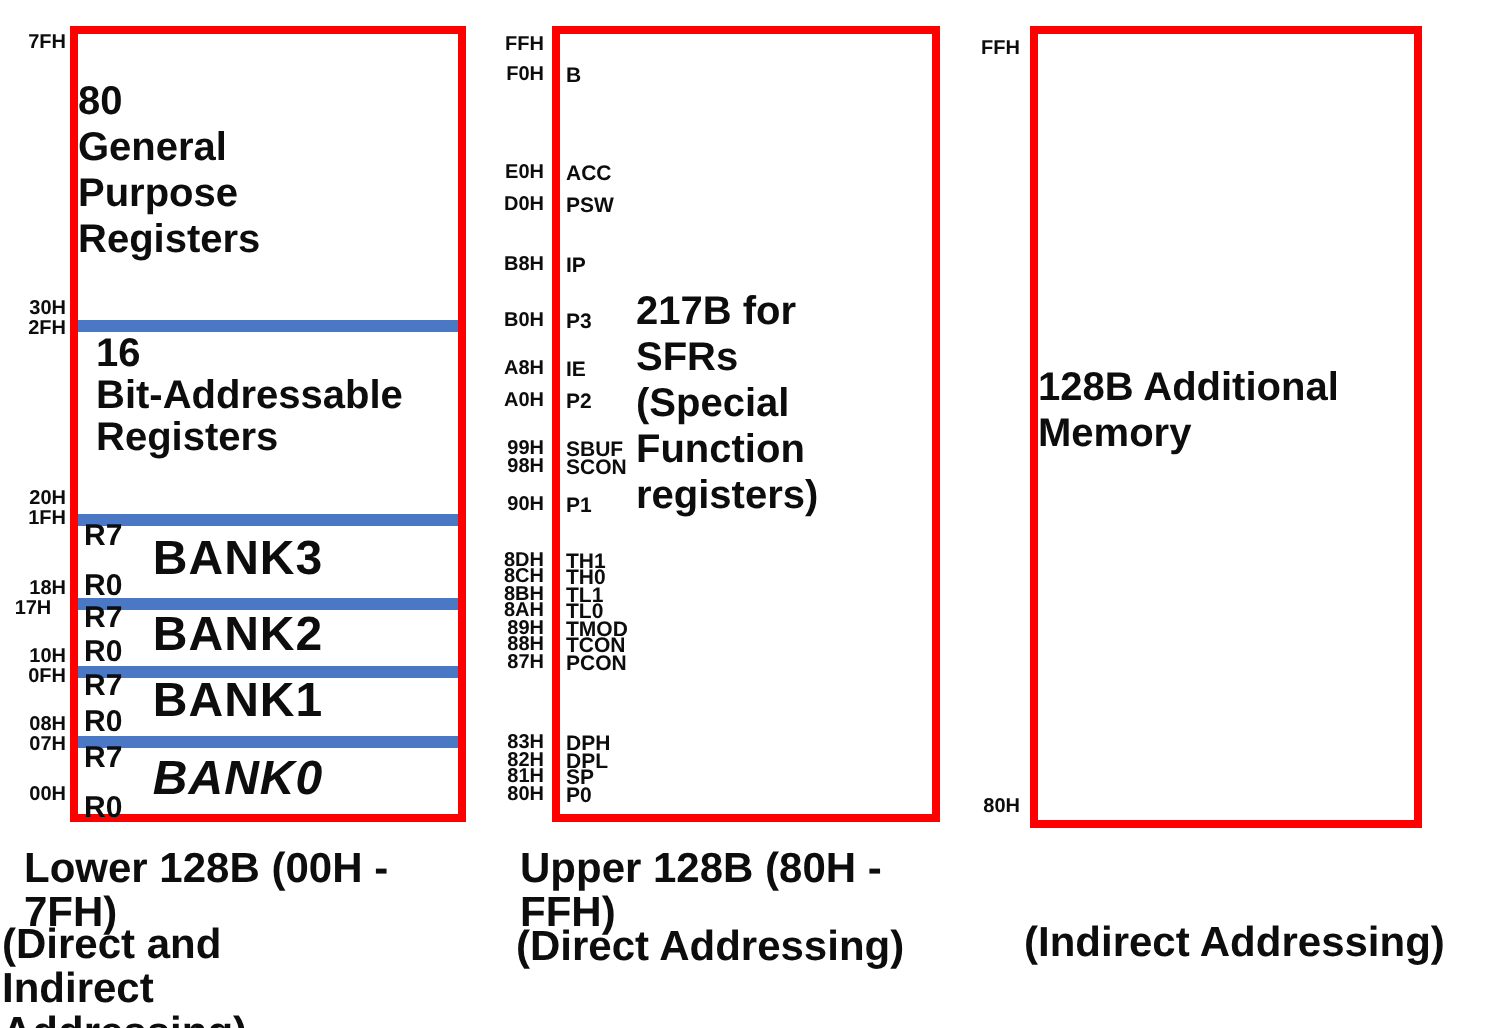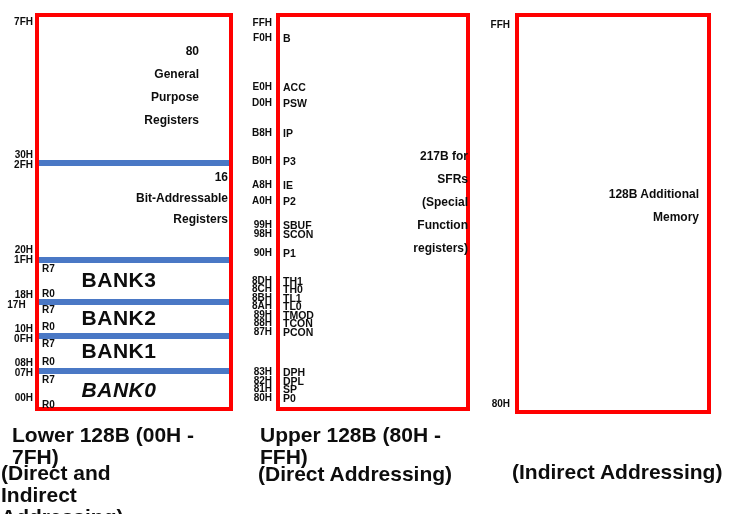--- a/index.html
+++ b/index.html
@@ -16,24 +16,24 @@
 
   .addr { position:absolute; font-size:10px; line-height:10px; transform:translateY(-50%); white-space:nowrap; }
   .left-gutter  { left:0px;   width:33px; text-align:right; }
   .mid-gutter   { left:228px; width:44px; text-align:right; }
   .extra-gutter { left:472px; width:38px; text-align:right; }
 
   .sfr-name { position:absolute; left:283px; font-size:10.5px; line-height:10px; transform:translateY(-50%); white-space:nowrap; }
 
   .divider { position:absolute; left:39px; width:190px; height:6px; background:var(--blue); }
 
-  .bank-label { position:absolute; left:39px; width:160px; text-align:center; font-size:21px; transform:translateY(-50%); letter-spacing:0.5px; }
-  .reg-corner { position:absolute; left:42px; font-size:10px; line-height:9px; transform:translateY(-50%); }
+  .bank-label { position:absolute; left:39px; width:160px; text-align:center; font-size:24px; transform:translateY(-50%); letter-spacing:0.5px; }
+  .reg-corner { position:absolute; left:42px; font-size:15px; line-height:9px; transform:translateY(-50%); }
 
-  .center-text { position:absolute; text-align:right; white-space:pre-line; font-size:12px; line-height:23px; }
+  .center-text { position:absolute; text-align:left; white-space:pre-line; font-size:20px; line-height:23px; }
   .gp-text   { left:39px;  top:40px;  width:160px; }
   .bit-text  { left:48px;  top:167px; width:180px; line-height:21px; }
   .sfr-text  { left:318px; top:145px; width:150px; }
   .extra-text{ left:519px; top:183px; width:180px; }
 
   .caption { position:absolute; text-align:left; white-space:pre-line; font-size:21px; line-height:22px; }
   .cap-lower-title { left:12px;  top:424px; width:212px; }
   .cap-lower-sub   { left:1px;   top:462px; width:182px; }
   .cap-upper-title { left:260px; top:424px; width:212px; }
   .cap-upper-sub   { left:258px; top:463px; width:206px; }

